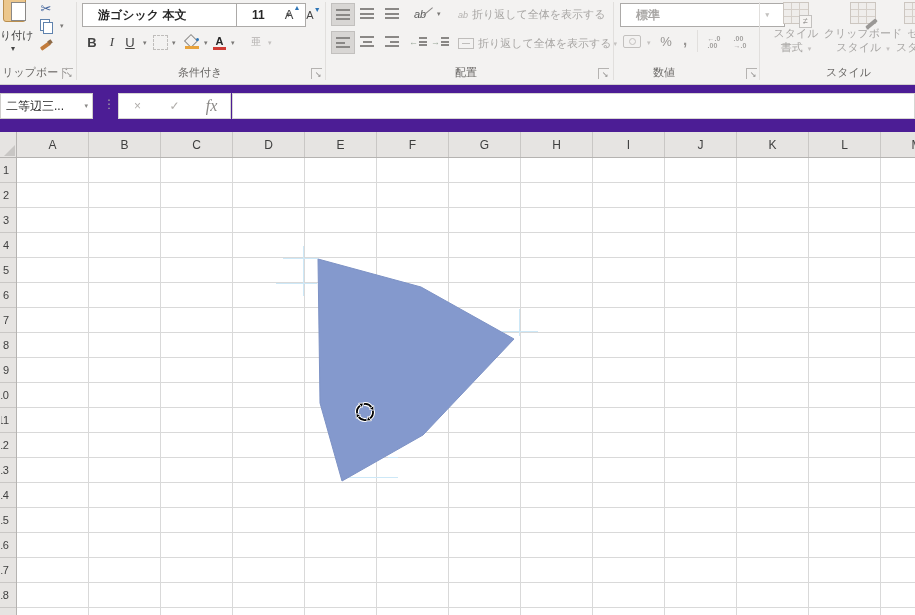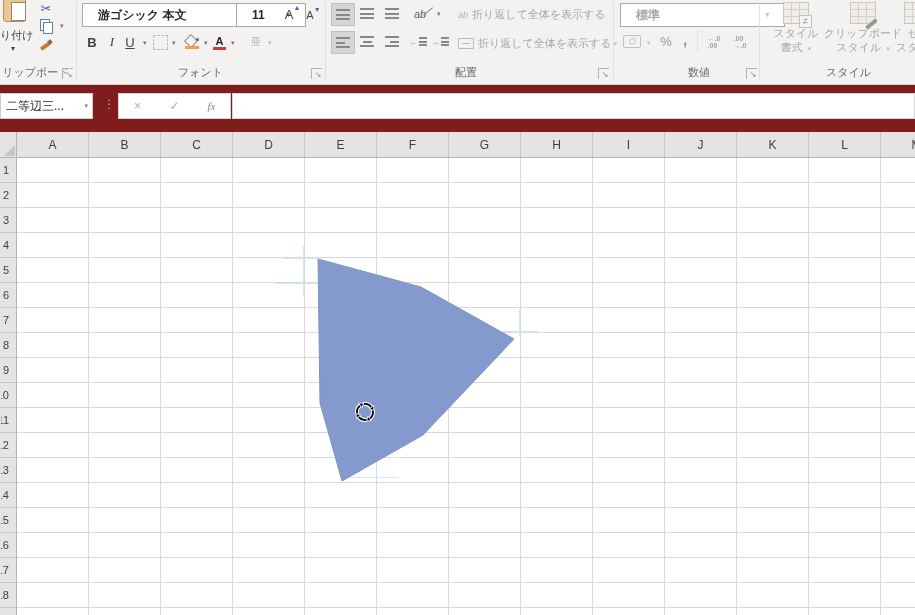--- a/index.html
+++ b/index.html
@@ -82,27 +82,27 @@
   .stybtn{position:absolute;display:flex;flex-direction:column;align-items:center;width:70px;}
   .sgrid{position:relative;width:24px;height:20px;border:1px solid #ccc6c0;background:
     linear-gradient(to right,transparent 7px,#d5cfc9 7px,#d5cfc9 8px,transparent 8px,transparent 15px,#d5cfc9 15px,#d5cfc9 16px,transparent 16px),
     linear-gradient(to bottom,transparent 6px,#d5cfc9 6px,#d5cfc9 7px,transparent 7px,transparent 13px,#d5cfc9 13px,#d5cfc9 14px,transparent 14px),
     #efedeb;}
   .sgrid .neq{position:absolute;right:-4px;bottom:-5px;width:11px;height:11px;background:#f6f4f2;border:1px solid #c3c1bf;font-size:9px;line-height:11px;text-align:center;color:#9a9896;}
   .sgrid .brush{position:absolute;right:-3px;bottom:-3px;width:13px;height:4px;background:#9a9896;border-radius:1px;transform:rotate(-40deg);}
   .stytxt{font-size:11px;color:#a8a6a4;text-align:center;line-height:14px;margin-top:2px;white-space:nowrap;}
 
   
-  .fbar{position:absolute;left:0;top:85px;width:915px;height:47px;background:#7f1d1d;border-bottom:1px solid #1d4ed8;}
+  .fbar{position:absolute;left:0;top:85px;width:915px;height:47px;background:#4c1d95;border-bottom:1px solid #1d4ed8;}
   .namebox{position:absolute;left:0;top:8px;width:93px;height:26px;background:#fff;border:1px solid #d0cecc;display:flex;align-items:center;font-size:12px;color:#262626;padding-left:5px;box-sizing:border-box;}
   .namebox .arr{margin-left:auto;margin-right:4px;font-size:7px;color:#8a8886;}
   .fdots{position:absolute;left:103px;top:12px;color:#a8a6a4;font-size:12px;}
   .fbtns{position:absolute;left:118px;top:8px;width:113px;height:26px;background:#fff;border:1px solid #d7d5d3;box-sizing:border-box;display:flex;align-items:center;}
   .fbtns .fb{flex:1;text-align:center;font-size:12px;color:#b0adaa;}
-  .fbtns .fx{font-family:"Liberation Serif",serif;font-style:italic;font-size:11px;color:#8a8886;}
+  .fbtns .fx{font-family:"Liberation Serif",serif;font-style:italic;font-size:16px;color:#8a8886;}
   .finput{position:absolute;left:232px;top:8px;width:683px;height:26px;background:#fff;border:1px solid #d7d5d3;box-sizing:border-box;font-size:12px;color:#262626;display:flex;align-items:center;padding-left:4px;}
 
   
   .sheet{position:absolute;left:0;top:132px;width:915px;height:483px;overflow:hidden;background:#fff;}
   .corner{position:absolute;left:0;top:0;width:17px;height:26px;background:#e6e4e2;border-right:1px solid #b5b3b1;border-bottom:1px solid #b5b3b1;box-sizing:border-box;}
   .corner i{position:absolute;right:1px;bottom:1px;width:11px;height:11px;background:#c8c6c4;clip-path:polygon(100% 0,100% 100%,0 100%);}
   .colheads{position:absolute;left:17px;top:0;width:898px;height:26px;display:flex;background:#e6e4e2;border-bottom:1px solid #b5b3b1;box-sizing:border-box;}
   .col-h{width:72px;flex:0 0 72px;border-right:1px solid #c9c7c5;box-sizing:border-box;display:flex;align-items:center;justify-content:center;font-size:12px;color:#3f3f3f;}
   .rowheads{position:absolute;left:0;top:26px;width:17px;height:457px;background:#e6e4e2;border-right:1px solid #b5b3b1;box-sizing:border-box;display:flex;flex-direction:column;}
   .row-h{height:25px;flex:0 0 25px;border-bottom:1px solid #c9c7c5;box-sizing:border-box;display:flex;align-items:center;overflow:hidden;font-size:11px;color:#3f3f3f;}
@@ -180,21 +180,21 @@
       </div>
     <span class="dd abs" style="left:202px;top:39px;">▾</span>
     <div class="rbtn" style="left:212px;top:33px;width:15px;height:17px;">
         <span class="fontcolor-ic"><span>A</span><u></u></span>
       </div>
     <span class="dd abs" style="left:229px;top:39px;">▾</span>
     <div class="rbtn" style="left:248px;top:33px;width:16px;height:17px;">
         <span class="phon">亜</span>
       </div>
     <span class="dd abs" style="left:266px;top:39px;color:#c3c1bf;">▾</span>
-    <span class="group-label" style="left:178px;">フォント</span>
+    <span class="group-label" style="left:178px;">条件付き</span>
     <span class="launcher" style="left:311px;bottom:5px;position:absolute;"><i>↘</i></span>
   </div>
   <div class="gsep" style="left:325px;"></div>
 
   <div>
     <div class="rbtn sel" style="left:331px;top:3px;width:22px;height:21px;">
         <span class="bars">
           <i></i>
           <i></i>
           <i></i>
@@ -301,21 +301,21 @@
           <span>←.0</span>
           <span>.00</span>
         </span>
     </div>
     <div class="rbtn" style="left:729px;top:33px;width:22px;height:17px;">
       <span class="dec">
           <span>.00</span>
           <span>→.0</span>
         </span>
     </div>
-    <span class="group-label" style="left:688px;">数値</span>
+    <span class="group-label" style="left:653px;">数値</span>
     <span class="launcher" style="left:746px;bottom:5px;position:absolute;"><i>↘</i></span>
   </div>
   <div class="gsep" style="left:759px;"></div>
 
   <div>
     <div class="stybtn" style="left:761px;top:2px;">
       <span class="sgrid">
           <span class="neq">≠</span>
         </span>
       <span class="stytxt"><span>スタイル</span><br><span>書式</span> <span class="dd" style="color:#c3c1bf;">▾</span></span>

